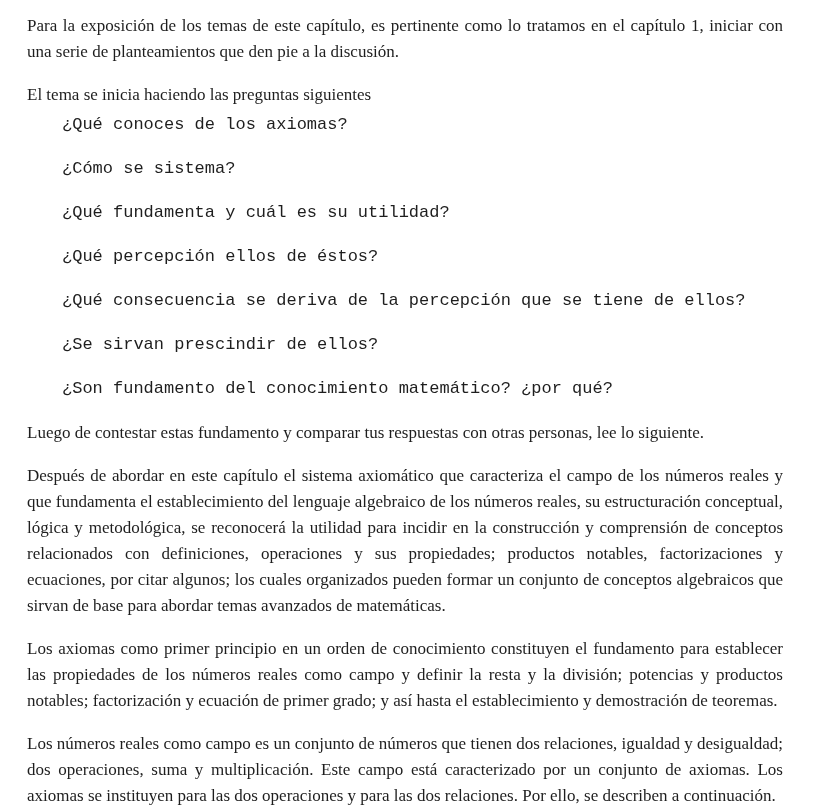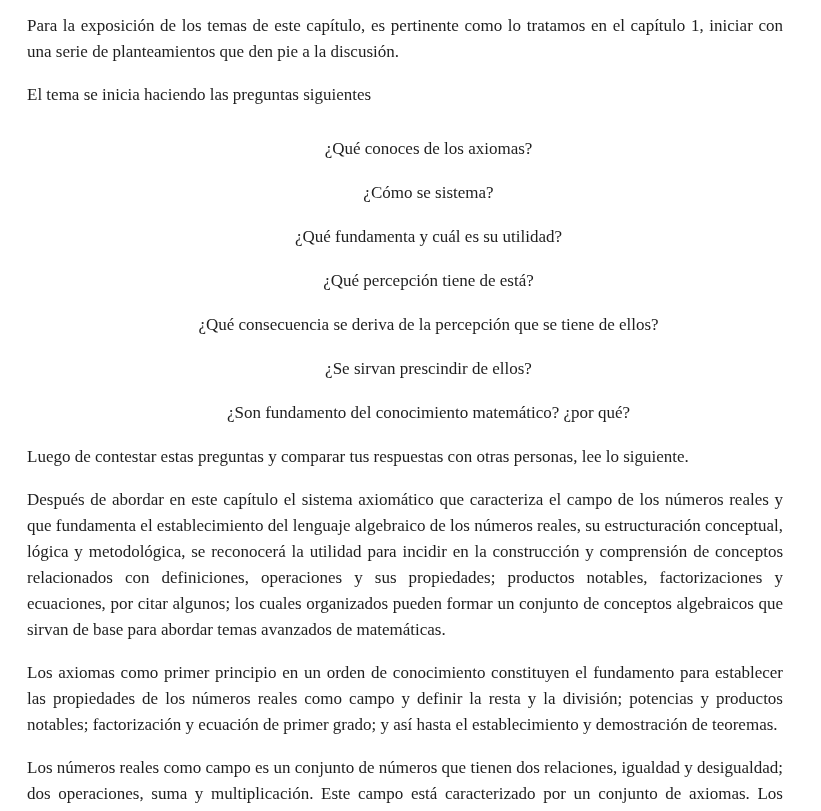--- a/index.html
+++ b/index.html
@@ -23,47 +23,48 @@
     text-align: justify;
   }
   .para.last {
     margin-bottom: 0;
   }
   .line-para {
     margin: 0 0 17px 0;
     text-align: left;
   }
   .lead-in {
-    margin-bottom: 28px;
+    margin-bottom: 4px;
   }
   .question {
     margin: 0 0 18px 35px;
-    text-align: center;
+    text-align: left;
+    font-family: Liberation Mono, monospace;
   }
 </style>
 </head>
 <body>
 
 <div class="para">Para la exposición de los temas de este capítulo, es pertinente como lo tratamos en el capítulo 1, iniciar con una serie de planteamientos que den pie a la discusión.</div>
 
 <div class="line-para lead-in">El tema se inicia haciendo las preguntas siguientes</div>
 
 <div class="question">¿Qué conoces de los axiomas?</div>
 
 <div class="question">¿Cómo se sistema?</div>
 
 <div class="question">¿Qué fundamenta y cuál es su utilidad?</div>
 
-<div class="question">¿Qué percepción tiene de está?</div>
+<div class="question">¿Qué percepción ellos de éstos?</div>
 
 <div class="question">¿Qué consecuencia se deriva de la percepción que se tiene de ellos?</div>
 
 <div class="question">¿Se sirvan prescindir de ellos?</div>
 
 <div class="question">¿Son fundamento del conocimiento matemático? ¿por qué?</div>
 
-<div class="line-para">Luego de contestar estas preguntas y comparar tus respuestas con otras personas, lee lo siguiente.</div>
+<div class="line-para">Luego de contestar estas fundamento y comparar tus respuestas con otras personas, lee lo siguiente.</div>
 
 <div class="para">Después de abordar en este capítulo el sistema axiomático que caracteriza el campo de los números reales y que fundamenta el establecimiento del lenguaje algebraico de los números reales, su estructuración conceptual, lógica y metodológica, se reconocerá la utilidad para incidir en la construcción y comprensión de conceptos relacionados con definiciones, operaciones y sus propiedades; productos notables, factorizaciones y ecuaciones, por citar algunos; los cuales organizados pueden formar un conjunto de conceptos algebraicos que sirvan de base para abordar temas avanzados de matemáticas.</div>
 
 <div class="para">Los axiomas como primer principio en un orden de conocimiento constituyen el fundamento para establecer las propiedades de los números reales como campo y definir la resta y la división; potencias y productos notables; factorización y ecuación de primer grado; y así hasta el establecimiento y demostración de teoremas.</div>
 
 <div class="para last">Los números reales como campo es un conjunto de números que tienen dos relaciones, igualdad y desigualdad; dos operaciones, suma y multiplicación. Este campo está caracterizado por un conjunto de axiomas. Los axiomas se instituyen para las dos operaciones y para las dos relaciones. Por ello, se describen a continuación.</div>
 
 </body></html>

